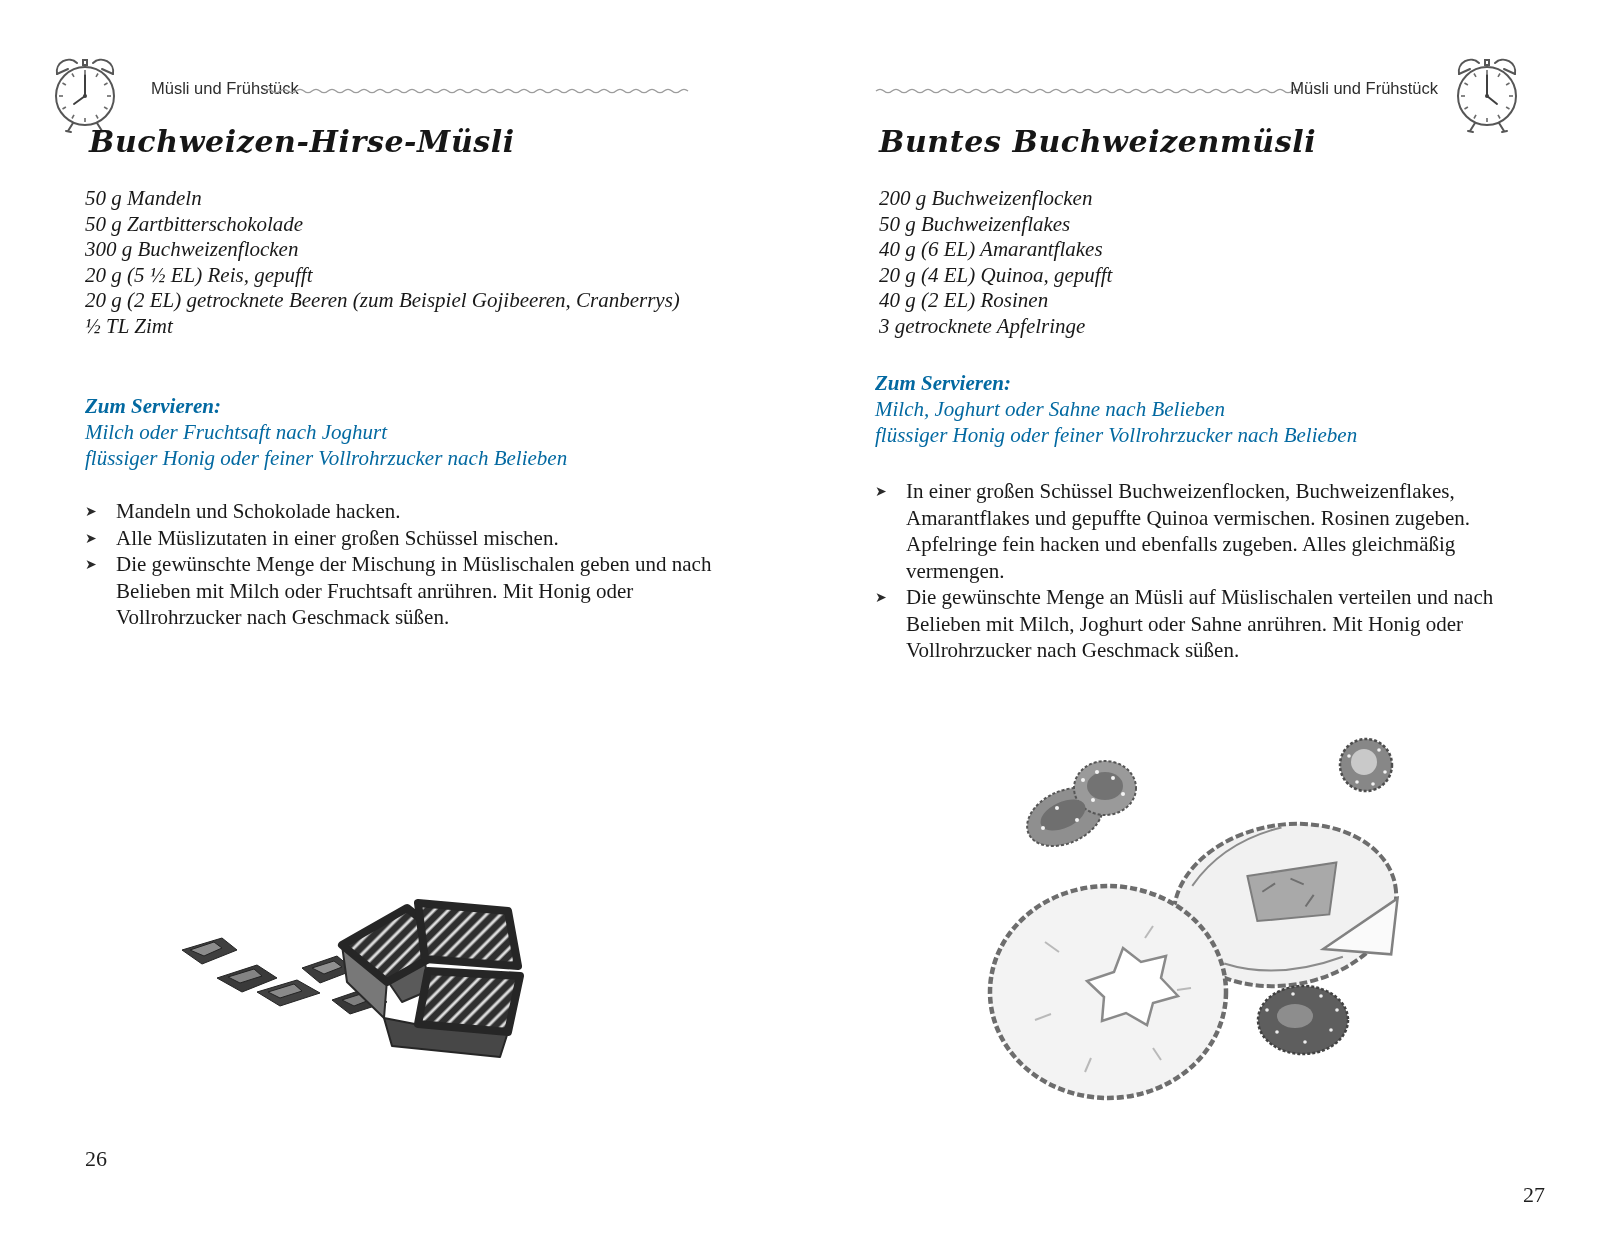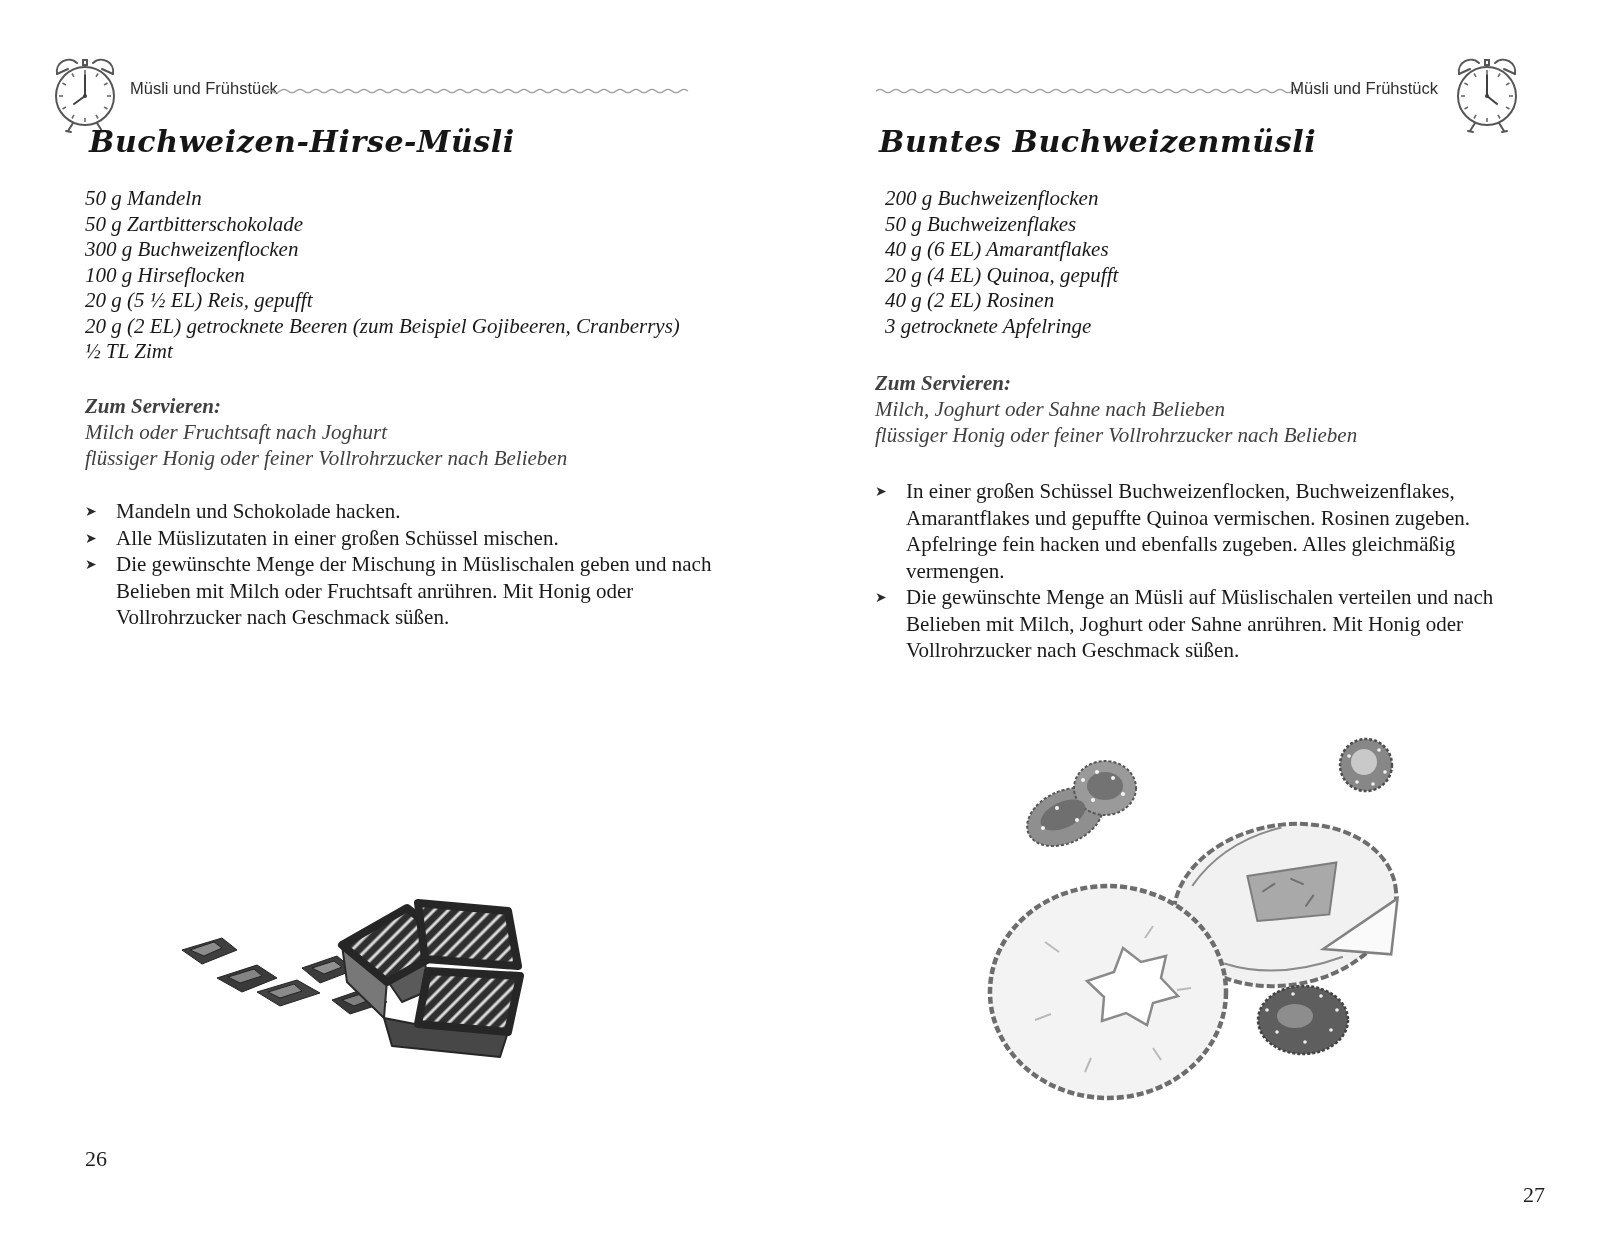--- a/index.html
+++ b/index.html
@@ -6,38 +6,38 @@
   .spread{position:relative;width:1618px;height:1240px;background:#ffffff;overflow:hidden;
           font-family:"Liberation Serif",serif;color:#1c1c1c;}
   .page{position:absolute;top:0;height:1240px;width:809px;}
   .page.left{left:0;}
   .page.right{left:809px;}
 
   .clock{position:absolute;}
   .left .clock{left:44px;top:50px;}
   .right .clock{left:637px;top:50px;}
 
-  .chapter{position:absolute;top:79px;font:16.5px "Liberation Sans",sans-serif;color:#2e2e2e;white-space:nowrap;}
+  .chapter{position:absolute;top:79px;font:16.5px "Liberation Sans",sans-serif;color:#2e2e2e;white-space:nowrap;margin-left:21px;}
   .left .chapter{left:130px;}
   .right .chapter{right:180px;}
 
   .wavy{position:absolute;top:86px;}
   .left .wavy{left:263px;}
   .right .wavy{left:66px;}
 
   .title{position:absolute;top:120px;margin:4px;font:italic 700 30px "DejaVu Serif",serif;
          letter-spacing:.6px;color:#161616;white-space:nowrap;}
   .left .title{left:85px;}
   .right .title{left:66px;}
 
   .ingredients{position:absolute;top:186px;font:italic 21px/25.5px "Liberation Serif",serif;color:#191919;}
   .left .ingredients{left:85px;width:650px;}
-  .right .ingredients{left:76px;width:650px;}
-
-  .serving{position:absolute;font:italic 21px/26px "Liberation Serif",serif;color:#404040;}
+  .right .ingredients{left:70px;width:650px;}
+
+  .serving{position:absolute;font:italic 21px/26px "Liberation Serif",serif;color:#0369a1;}
   .left .serving{left:85px;top:393px;}
   .right .serving{left:66px;top:370px;}
   .serve-head{font-weight:700;}
 
   .steps{position:absolute;}
   .left .steps{left:85px;top:498px;width:628px;}
   .right .steps{left:66px;top:478px;width:640px;}
   .step{display:flex;font:21px/26.5px "Liberation Serif",serif;color:#191919;}
   .bullet{flex:0 0 31px;font:14px/26.5px "DejaVu Sans",sans-serif;color:#2a2a2a;}
   .step-text{flex:1;}
@@ -96,21 +96,20 @@
     <svg class="wavy" width="434" height="9" viewBox="0 0 434 9">
       <path d="M1 5 q4 -3.4 8 0 t8 0 t8 0 t8 0 t8 0 t8 0 t8 0 t8 0 t8 0 t8 0 t8 0 t8 0 t8 0 t8 0 t8 0 t8 0 t8 0 t8 0 t8 0 t8 0 t8 0 t8 0 t8 0 t8 0 t8 0 t8 0 t8 0 t8 0 t8 0 t8 0 t8 0 t8 0 t8 0 t8 0 t8 0 t8 0 t8 0 t8 0 t8 0 t8 0 t8 0 t8 0 t8 0 t8 0 t8 0 t8 0 t8 0 t8 0 t8 0 t8 0 t8 0 t8 0 t8 0" fill="none" stroke="#9c9c9c" stroke-width="1.3"></path>
     </svg>
 
     <h1 class="title">Buchweizen-Hirse-Müsli</h1>
 
     <div class="ingredients">
       <div>50 g Mandeln</div>
       <div>50 g Zartbitterschokolade</div>
       <div>300 g Buchweizenflocken</div>
-      <div>100 g Hirseflocken</div>
       <div>20 g (5 ½ EL) Reis, gepufft</div>
       <div>20 g (2 EL) getrocknete Beeren (zum Beispiel Gojibeeren, Cranberrys)</div>
       <div>½ TL Zimt</div>
     </div>
 
     <div class="serving">
       <div class="serve-head">Zum Servieren:</div>
       <div>Milch oder Fruchtsaft nach Joghurt</div>
       <div>flüssiger Honig oder feiner Vollrohrzucker nach Belieben</div>
     </div>

